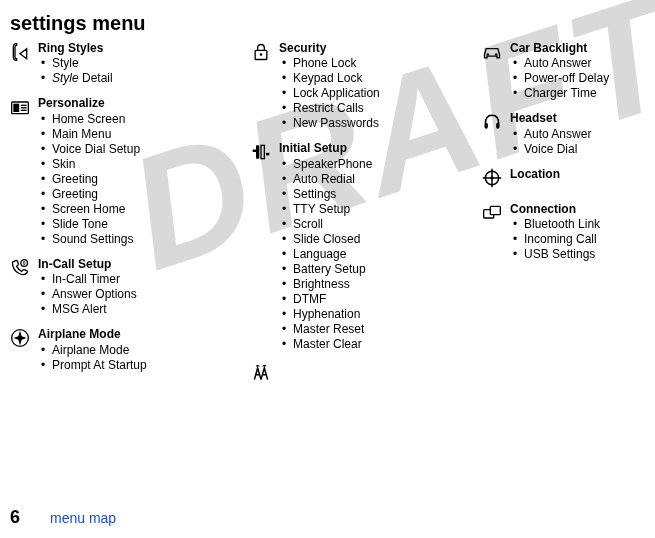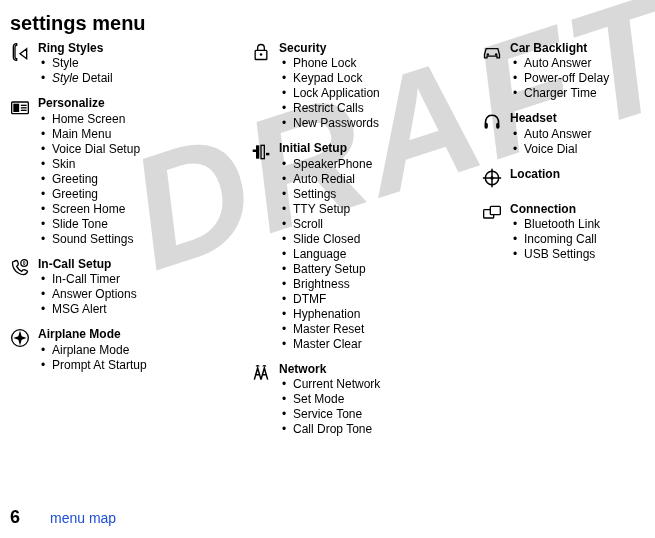--- a/index.html
+++ b/index.html
@@ -220,29 +220,20 @@
         </div>
       </div>
 
       <div class="section">
         <div class="icon-slot">
           <svg class="glyph" viewBox="0 0 24 24">
               <path d="M4 20 L8 6 L12 20 M6 14 L10 14 M12 20 L16 6 L20 20 M14 14 L18 14" fill="none" stroke="#000" stroke-width="1.8"></path>
               <path d="M6 4 Q8 2 10 4 M14 4 Q16 2 18 4" fill="none" stroke="#000" stroke-width="1.4"></path>
             </svg>
         </div>
-        <div class="body">
-          <div class="heading">Network</div>
-          <ul>
-              <li>Current Network</li>
-              <li>Set Mode</li>
-              <li>Service Tone</li>
-              <li>Call Drop Tone</li>
-            </ul>
-        </div>
       </div>
 
     </div>
 
     <div class="col col3">
 
       <div class="section">
         <div class="icon-slot">
           <svg class="glyph" viewBox="0 0 24 24">
               <path d="M3 15 L5 8 L19 8 L21 15 L21 19 L18 19 L18 17 L6 17 L6 19 L3 19 Z" fill="none" stroke="#000" stroke-width="1.6"></path>

